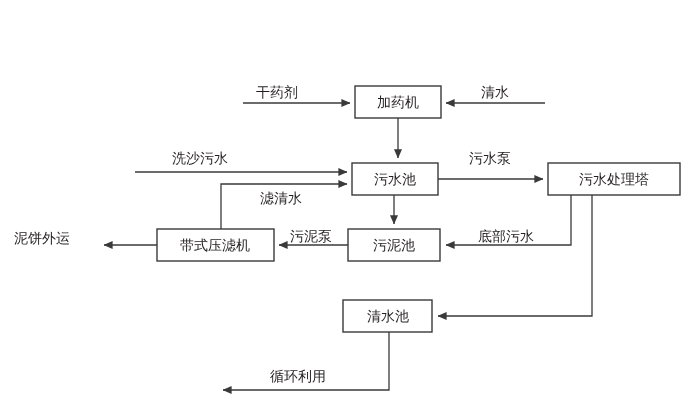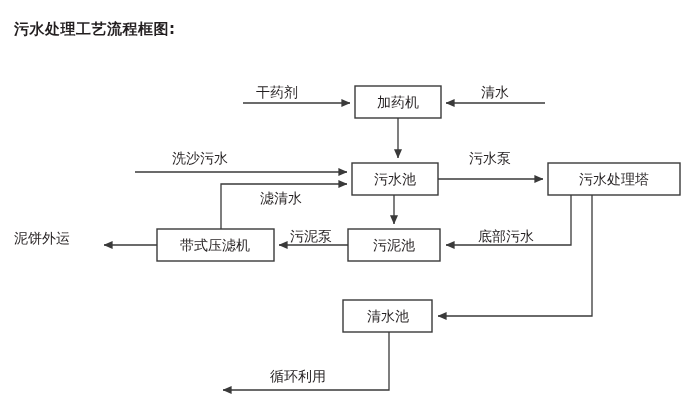--- a/index.html
+++ b/index.html
@@ -33,21 +33,20 @@
     font-family:"DejaVu Sans","Liberation Sans",sans-serif;
     font-size:14px;fill:#231f20;
     dominant-baseline:middle;
   }
 </style>
 </head>
 <body>
 
 <div id="diagram-root">
 
-  <div class="title">污水处理工艺流程框图:</div>
 
   <svg viewBox="0 0 700 420" xmlns="http://www.w3.org/2000/svg">
     <defs>
       <marker id="ah" viewBox="0 0 10 10" refX="9.5" refY="5" markerWidth="7" markerHeight="7" orient="auto-start-reverse">
         <path d="M 0 0.6 L 10 5 L 0 9.4 z" fill="#3a3a3a"></path>
       </marker>
     </defs>
 
     <path class="conn" d="M 243 103 L 350 103" marker-end="url(#ah)"></path>
 

